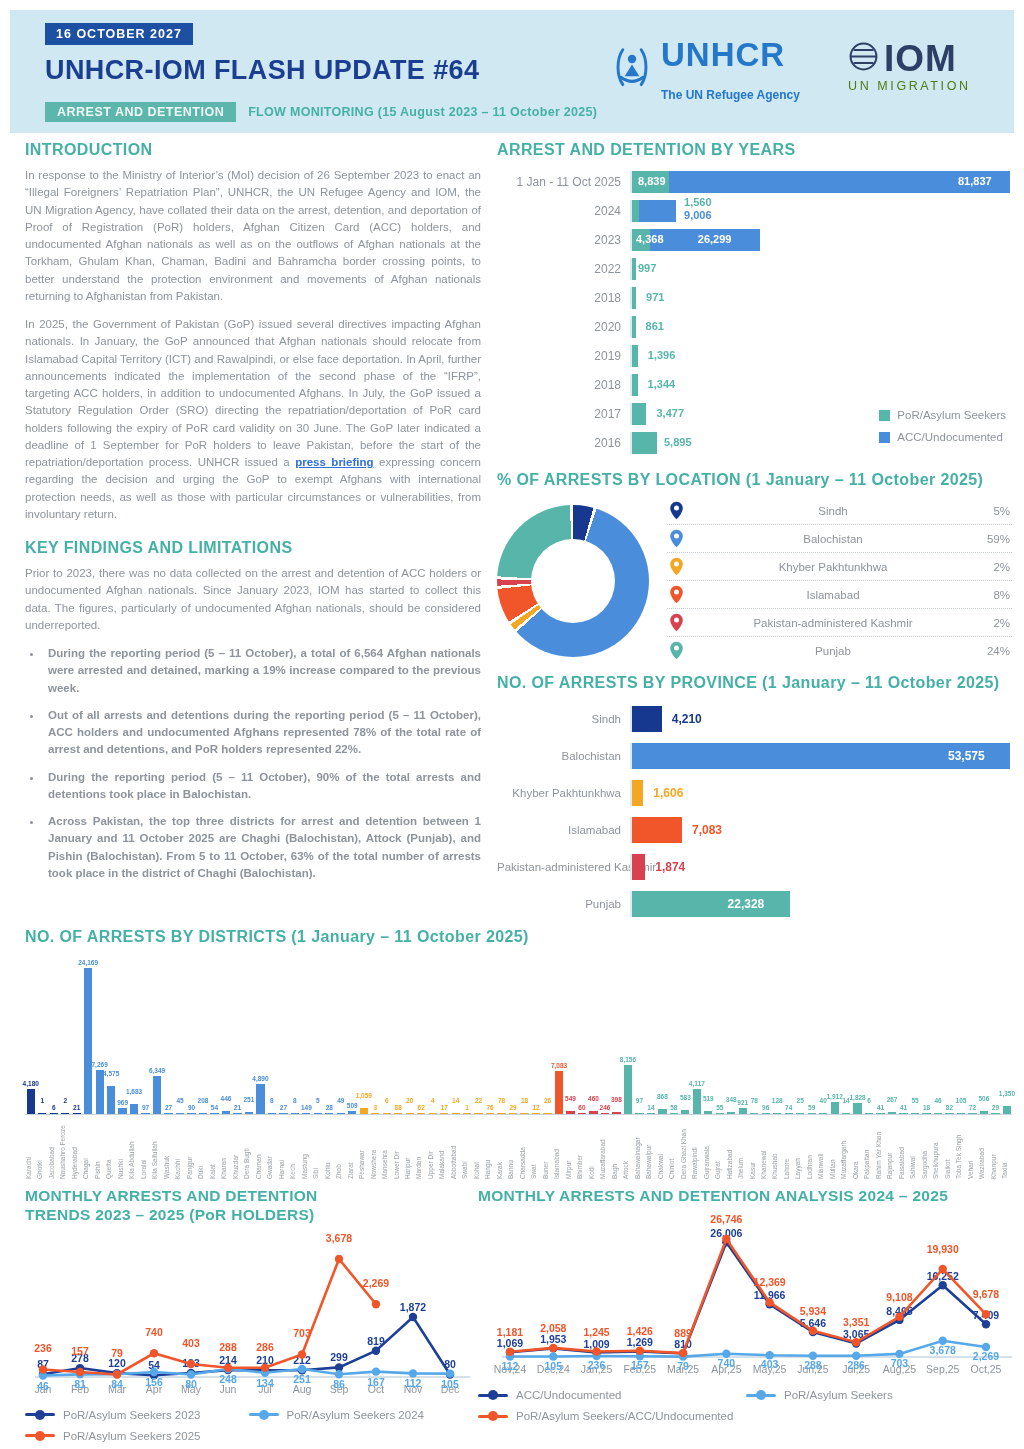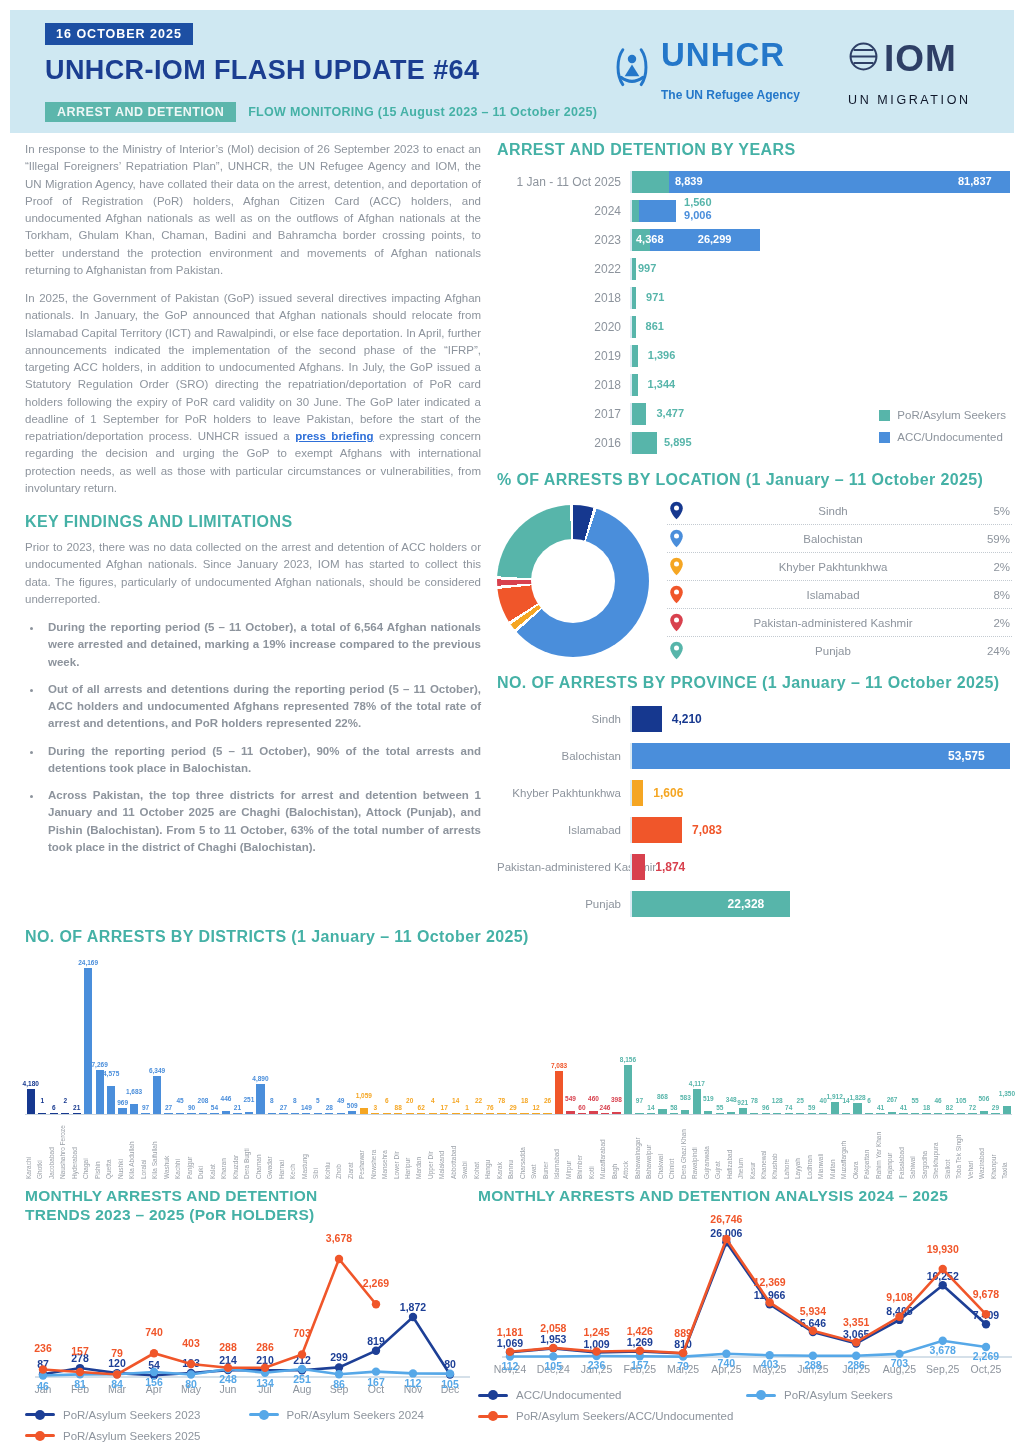--- a/index.html
+++ b/index.html
@@ -12,21 +12,21 @@
   .title{position:absolute;left:35px;top:45px;color:#1b3e91;font-size:27px;font-weight:bold;letter-spacing:.4px;}
   .tags{position:absolute;left:35px;top:92px;display:flex;align-items:center;gap:12px;}
   .tag-badge{background:#5cb6ac;color:#eef7f6;font-weight:bold;font-size:12.5px;padding:3px 12px;letter-spacing:.5px;}
   .tag-flow{color:#45b1a6;font-weight:bold;font-size:12.5px;letter-spacing:.3px;}
   .unhcr-logo{position:absolute;left:600px;top:30px;display:flex;align-items:center;gap:7px;}
   .unhcr-text{color:#2477c9;font-size:33px;font-weight:bold;letter-spacing:1px;line-height:.9;}
   .unhcr-tag{color:#2477c9;font-size:12px;font-weight:bold;margin-top:18px;}
   .iom-logo{position:absolute;left:838px;top:31px;}
   .iom-top{display:flex;align-items:center;gap:5px;}
   .iom-text{color:#2e3f66;font-size:37px;font-weight:bold;letter-spacing:1px;line-height:.9;}
-  .iom-tag{color:#0f172a;font-size:12.5px;letter-spacing:2.6px;margin-top:17px;}
+  .iom-tag{color:#4d7c0f;font-size:12.5px;letter-spacing:2.6px;margin-top:3px;}
   
   .col-left{position:absolute;left:25px;top:141px;width:456px;}
   h2.sec{color:#45b1a6;font-size:16px;font-weight:bold;letter-spacing:.4px;margin:0 0 8px;}
   p.body{color:#8d949d;font-size:11.5px;line-height:1.5;text-align:justify;margin:0 0 11px;}
   a.link{color:#2e6fd8;text-decoration:underline;font-weight:bold;cursor:pointer;}
   ul.kf{margin:2px 0 0 2px;padding:0 0 0 16px;color:#8d949d;font-size:11.5px;line-height:1.5;}
   ul.kf li{margin-bottom:10px;text-align:justify;padding-left:5px;font-weight:bold;}
   ul.kf li::marker{color:#8d949d;}
   .col-right{position:absolute;left:497px;top:141px;width:515px;}
   
@@ -76,21 +76,21 @@
   .lmark{position:relative;width:30px;height:10px;flex:none;}
   .lline{position:absolute;top:3.5px;left:0;width:30px;height:3px;background:currentColor;border-radius:2px;}
   .ldot{position:absolute;top:0;left:10px;width:10px;height:10px;border-radius:50%;background:currentColor;}
 </style>
 </head>
 <body>
 
 <div class="page">
 
   <div class="header">
-    <div class="date-badge">16 OCTOBER 2025</div>
+    <div class="date-badge">16 OCTOBER 2027</div>
     <div class="title">UNHCR-IOM FLASH UPDATE #64</div>
     <div class="unhcr-logo">
       <span>
         <svg viewBox="0 0 48 52" width="44" height="48">
           <g fill="none" stroke="#2477c9" stroke-width="3.2" stroke-linecap="round">
             <path d="M14 5c-7 10-7 28 0 38"></path>
             <path d="M34 5c7 10 7 28 0 38"></path>
             <path d="M12 35c8 6 16 6 24 0"></path>
           </g>
           <g fill="#2477c9">
@@ -118,20 +118,21 @@
       </div>
       <div class="iom-tag">UN MIGRATION</div>
     </div>
     <div class="tags">
       <span class="tag-badge">ARREST AND DETENTION</span>
       <span class="tag-flow">FLOW MONITORING (15 August 2023 – 11 October 2025)</span>
     </div>
   </div>
 
   <div class="col-left">
+    <h2 class="sec">INTRODUCTION</h2>
     <p class="body">In response to the Ministry of Interior’s (MoI) decision of 26 September 2023 to enact an “Illegal Foreigners’ Repatriation Plan”, UNHCR, the UN Refugee Agency and IOM, the UN Migration Agency, have collated their data on the arrest, detention, and deportation of Proof of Registration (PoR) holders, Afghan Citizen Card (ACC) holders, and undocumented Afghan nationals as well as on the outflows of Afghan nationals at the Torkham, Ghulam Khan, Chaman, Badini and Bahramcha border crossing points, to better understand the protection environment and movements of Afghan nationals returning to Afghanistan from Pakistan.</p>
     <p class="body"><span>In 2025, the Government of Pakistan (GoP) issued several directives impacting Afghan nationals. In January, the GoP announced that Afghan nationals should relocate from Islamabad Capital Territory (ICT) and Rawalpindi, or else face deportation. In April, further announcements indicated the implementation of the second phase of the “IFRP”, targeting ACC holders, in addition to undocumented Afghans. In July, the GoP issued a Statutory Regulation Order (SRO) directing the repatriation/deportation of PoR card holders following the expiry of PoR card validity on 30 June. The GoP later indicated a deadline of 1 September for PoR holders to leave Pakistan, before the start of the repatriation/deportation process. UNHCR issued a </span><a class="link">press briefing</a><span> expressing concern regarding the decision and urging the GoP to exempt Afghans with international protection needs, as well as those with particular circumstances or vulnerabilities, from involuntary return.</span></p>
     <h2 class="sec" style="margin-top:16px;">KEY FINDINGS AND LIMITATIONS</h2>
     <p class="body">Prior to 2023, there was no data collected on the arrest and detention of ACC holders or undocumented Afghan nationals. Since January 2023, IOM has started to collect this data. The figures, particularly of undocumented Afghan nationals, should be considered underreported.</p>
     <ul class="kf">
       <li>During the reporting period (5 – 11 October), a total of 6,564 Afghan nationals were arrested and detained, marking a 19% increase compared to the previous week.</li>
       <li>Out of all arrests and detentions during the reporting period (5 – 11 October), ACC holders and undocumented Afghans represented 78% of the total rate of arrest and detentions, and PoR holders represented 22%.</li>
       <li>During the reporting period (5 – 11 October), 90% of the total arrests and detentions took place in Balochistan.</li>
       <li>Across Pakistan, the top three districts for arrest and detention between 1 January and 11 October 2025 are Chaghi (Balochistan), Attock (Punjab), and Pishin (Balochistan). From 5 to 11 October, 63% of the total number of arrests took place in the district of Chaghi (Balochistan).</li>
     </ul>
@@ -139,21 +140,21 @@
 
   <div class="col-right">
     <h2 class="sec">ARREST AND DETENTION BY YEARS</h2>
     <div id="years-chart">
       <div id="years-rows">
           <div class="yrow">
             <div class="ylab">1 Jan - 11 Oct 2025</div>
             <div class="ytrack">
               <div class="ybar" style="left: 0px; width: 36.847px; background: rgb(87, 181, 170);"></div>
               <div class="ybar" style="left: 36.847px; width: 341.153px; background: rgb(74, 142, 219);"></div>
-              <span class="yval" style="left: 6px; color: rgb(255, 255, 255); margin-left: 37px;">8,839</span>
+              <span class="yval" style="left: 6px; color: rgb(255, 255, 255);">8,839</span>
               <span class="yval" style="left: 326px; color: rgb(255, 255, 255);">81,837</span>
             </div>
           </div>
           <div class="yrow">
             <div class="ylab">2024</div>
             <div class="ytrack">
               <div class="ybar" style="left: 0px; width: 6.50315px; background: rgb(87, 181, 170);"></div>
               <div class="ybar" style="left: 6.50315px; width: 37.5432px; background: rgb(74, 142, 219);"></div>
               <div class="yval yval2" style="left: 52.0464px;">
                 <div style="color: rgb(87, 181, 170);">1,560</div>

